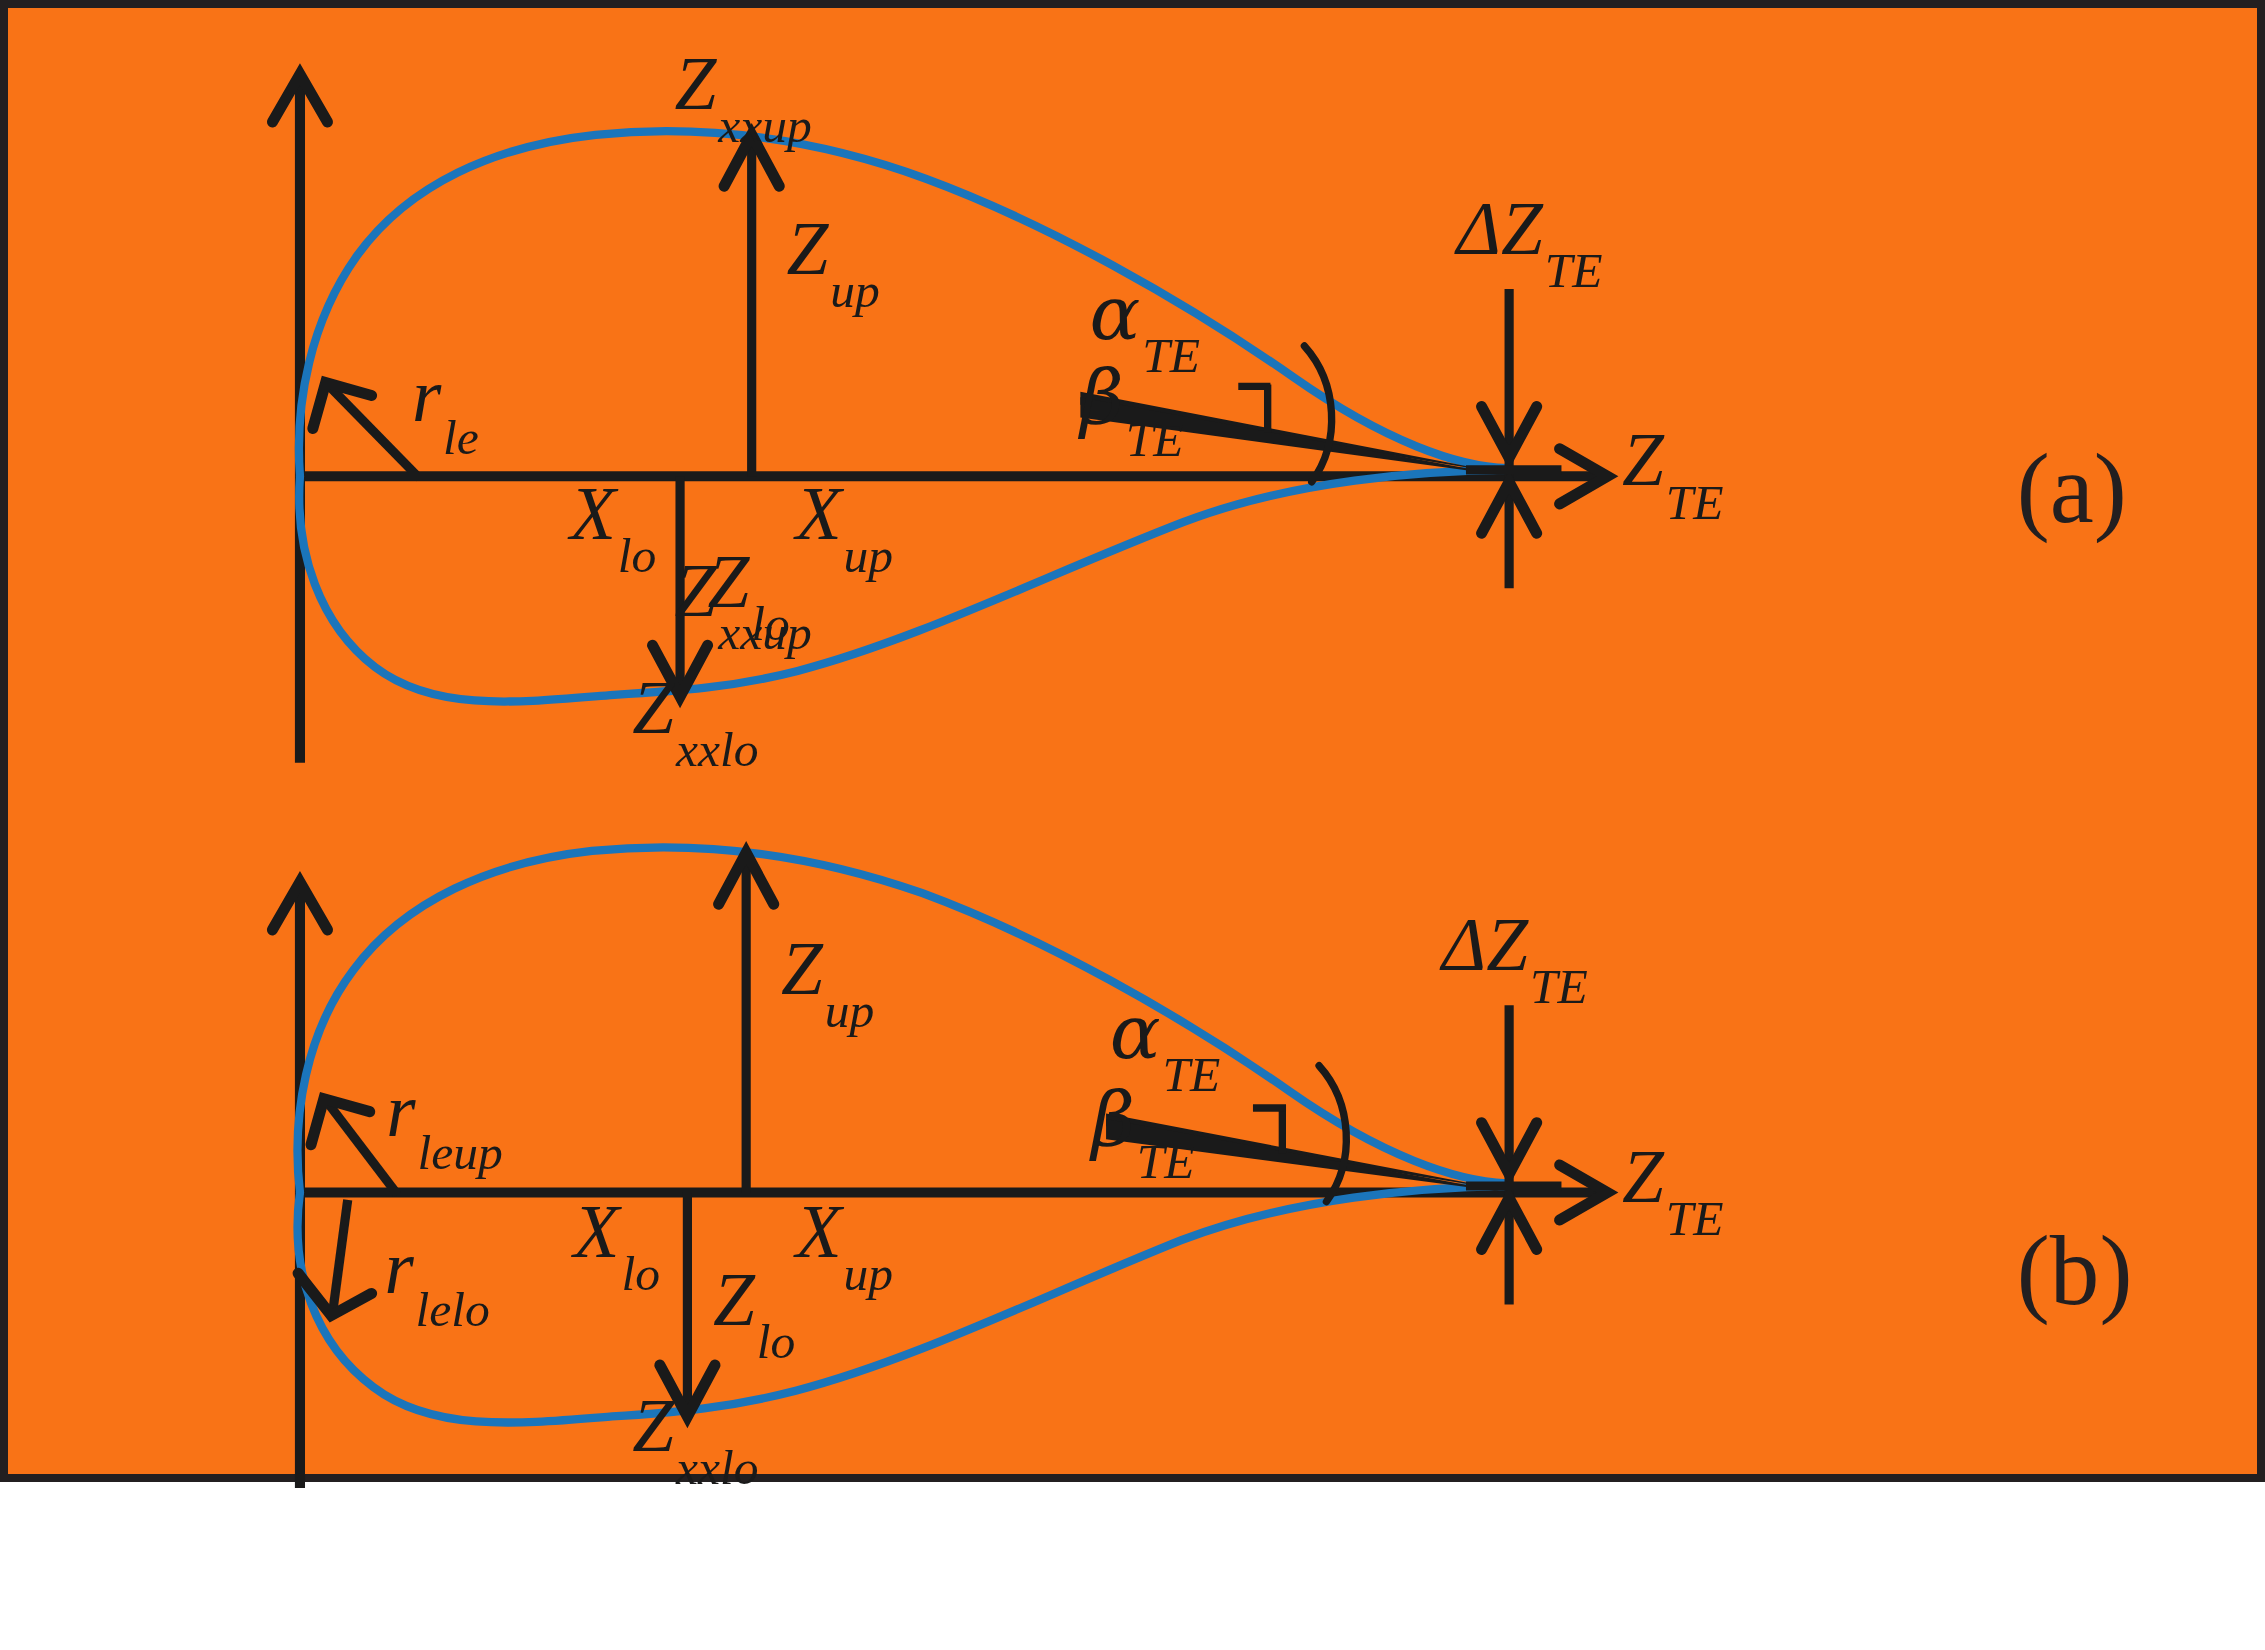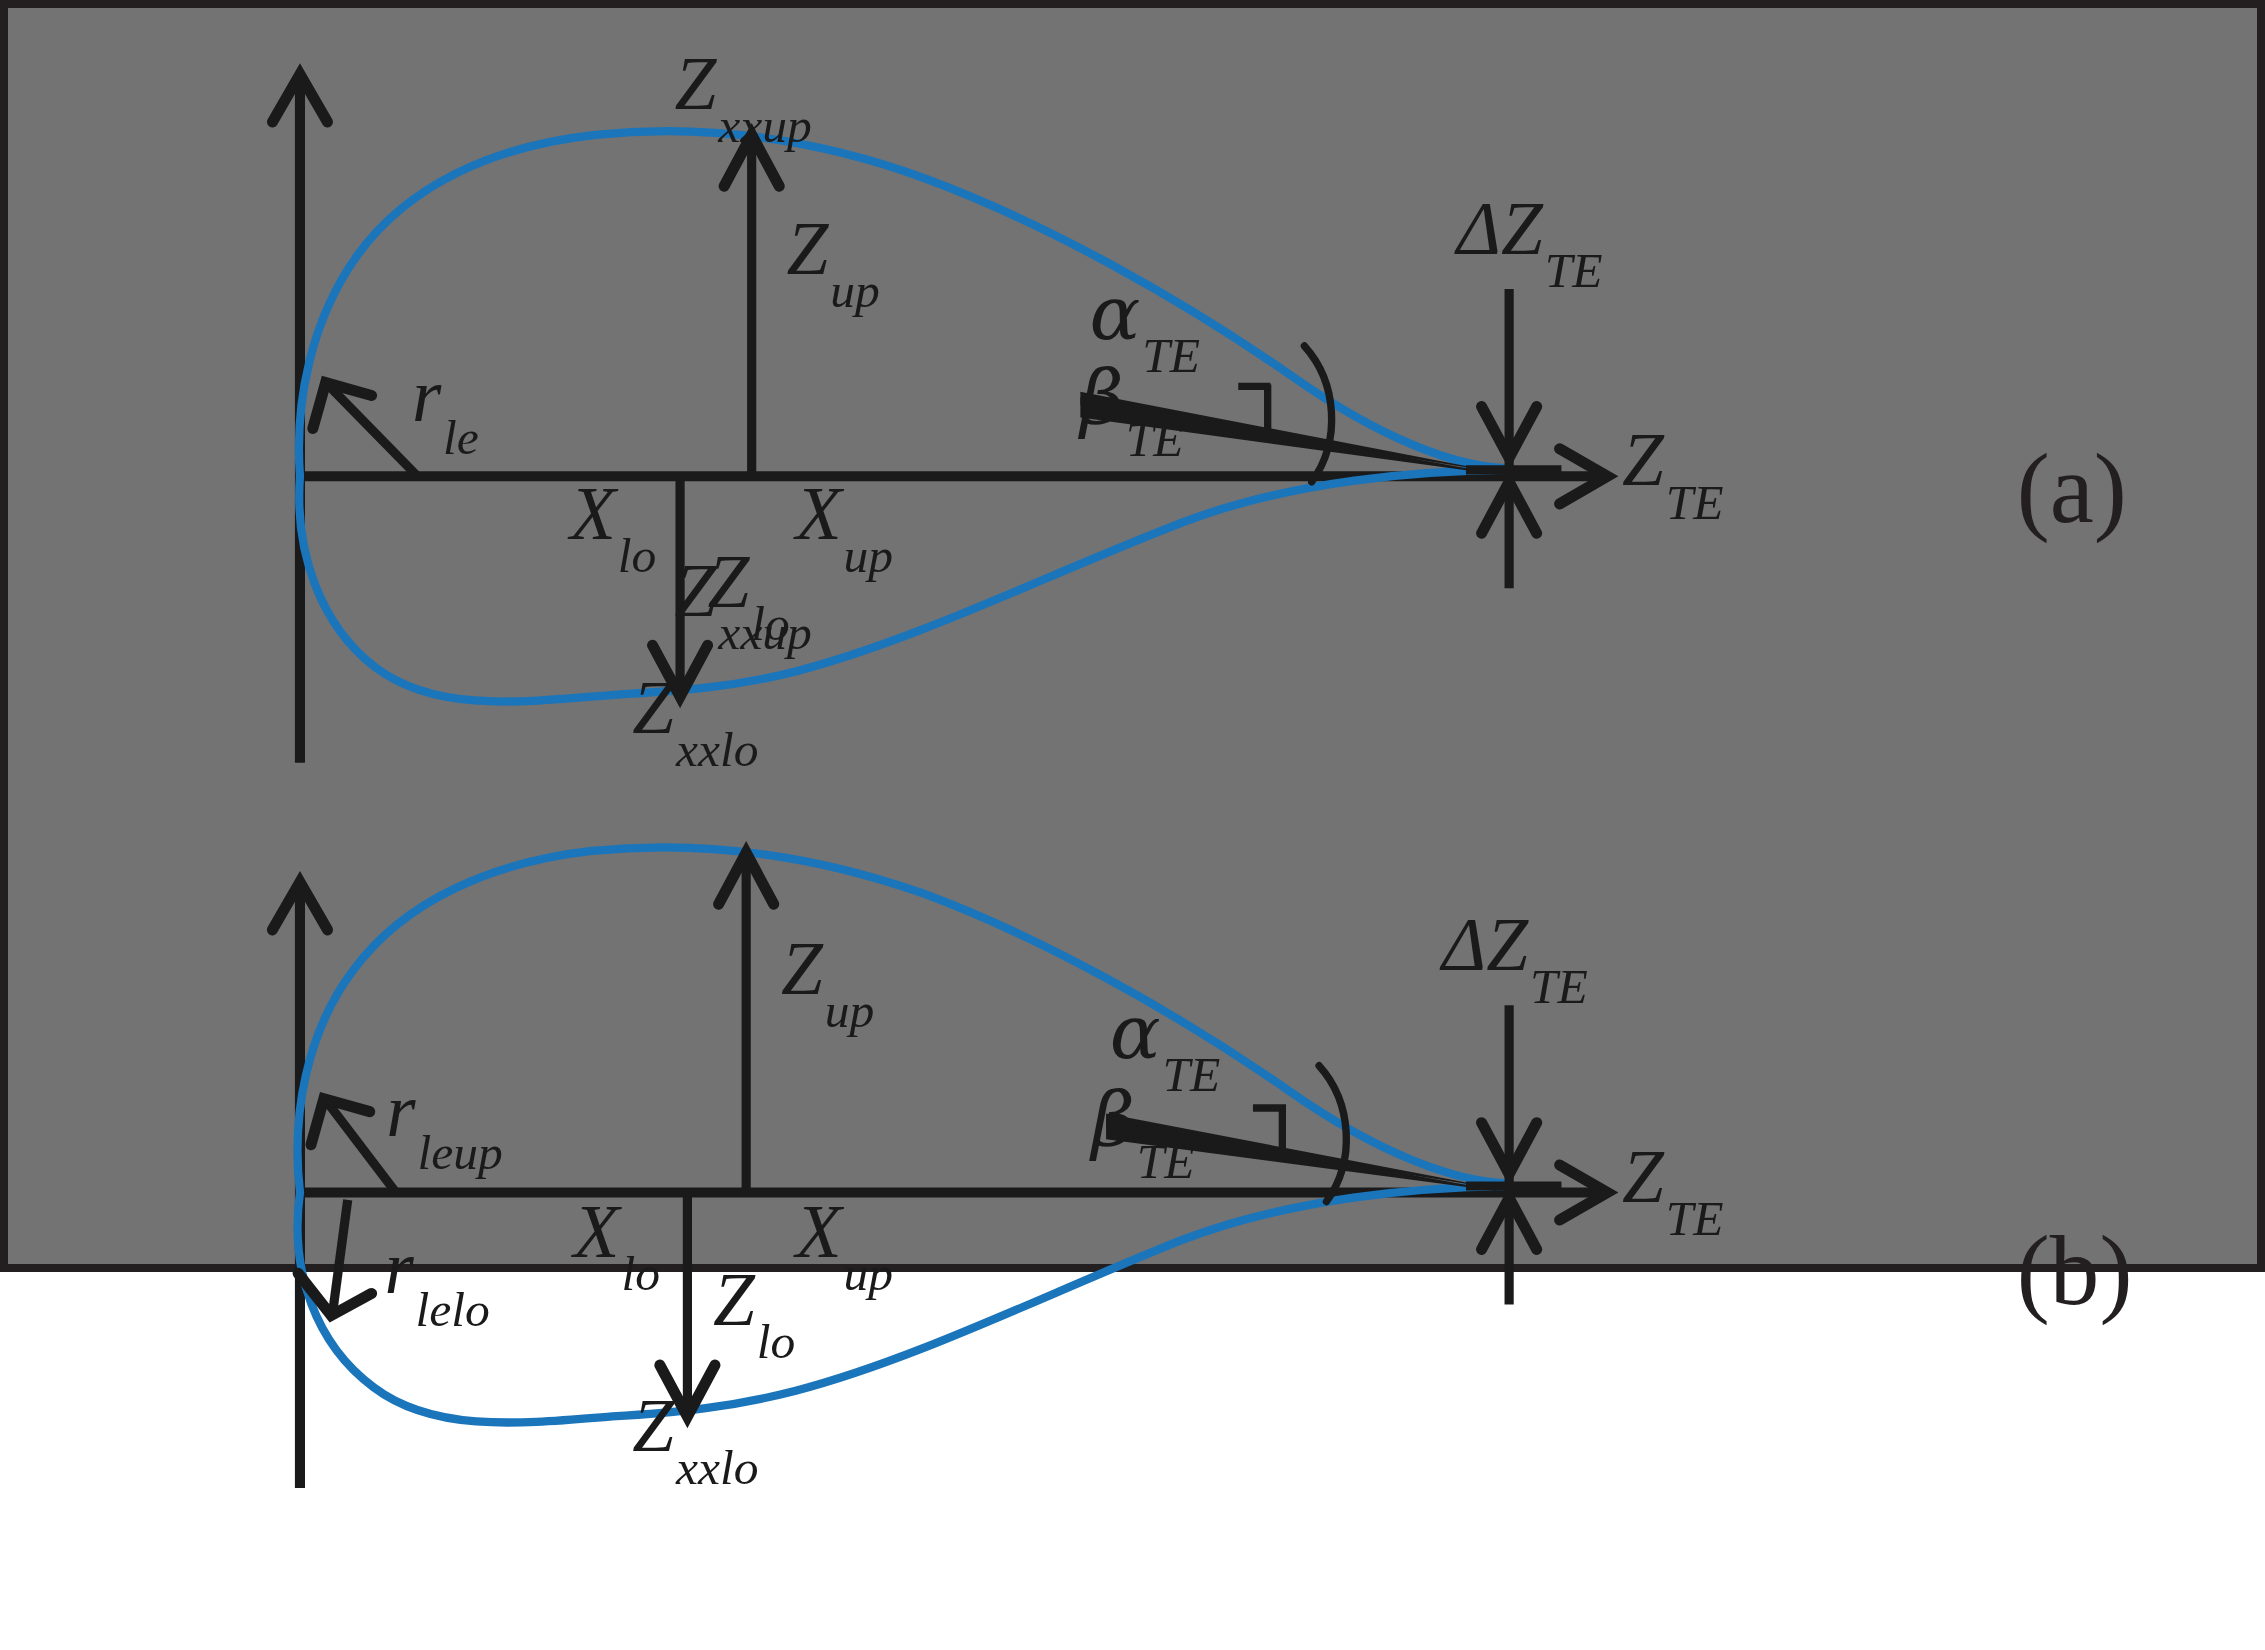--- a/index.html
+++ b/index.html
@@ -11,24 +11,24 @@
     width: 2265px;
     height: 1650px;
     font-family: "Liberation Serif", "DejaVu Serif", serif;
     overflow: hidden;
   }
   #figure-frame {
     position: absolute;
     left: 0;
     top: 0;
     width: 2265px;
-    height: 1272px;
+    height: 1482px;
     box-sizing: border-box;
     border: 8.3px solid #231f20;
-    background: #737373;
+    background: #f97316;
   }
   #diagram-svg {
     position: absolute;
     left: 0;
     top: 0;
     width: 2265px;
     height: 1650px;
     display: block;
   }
   .math-label {

